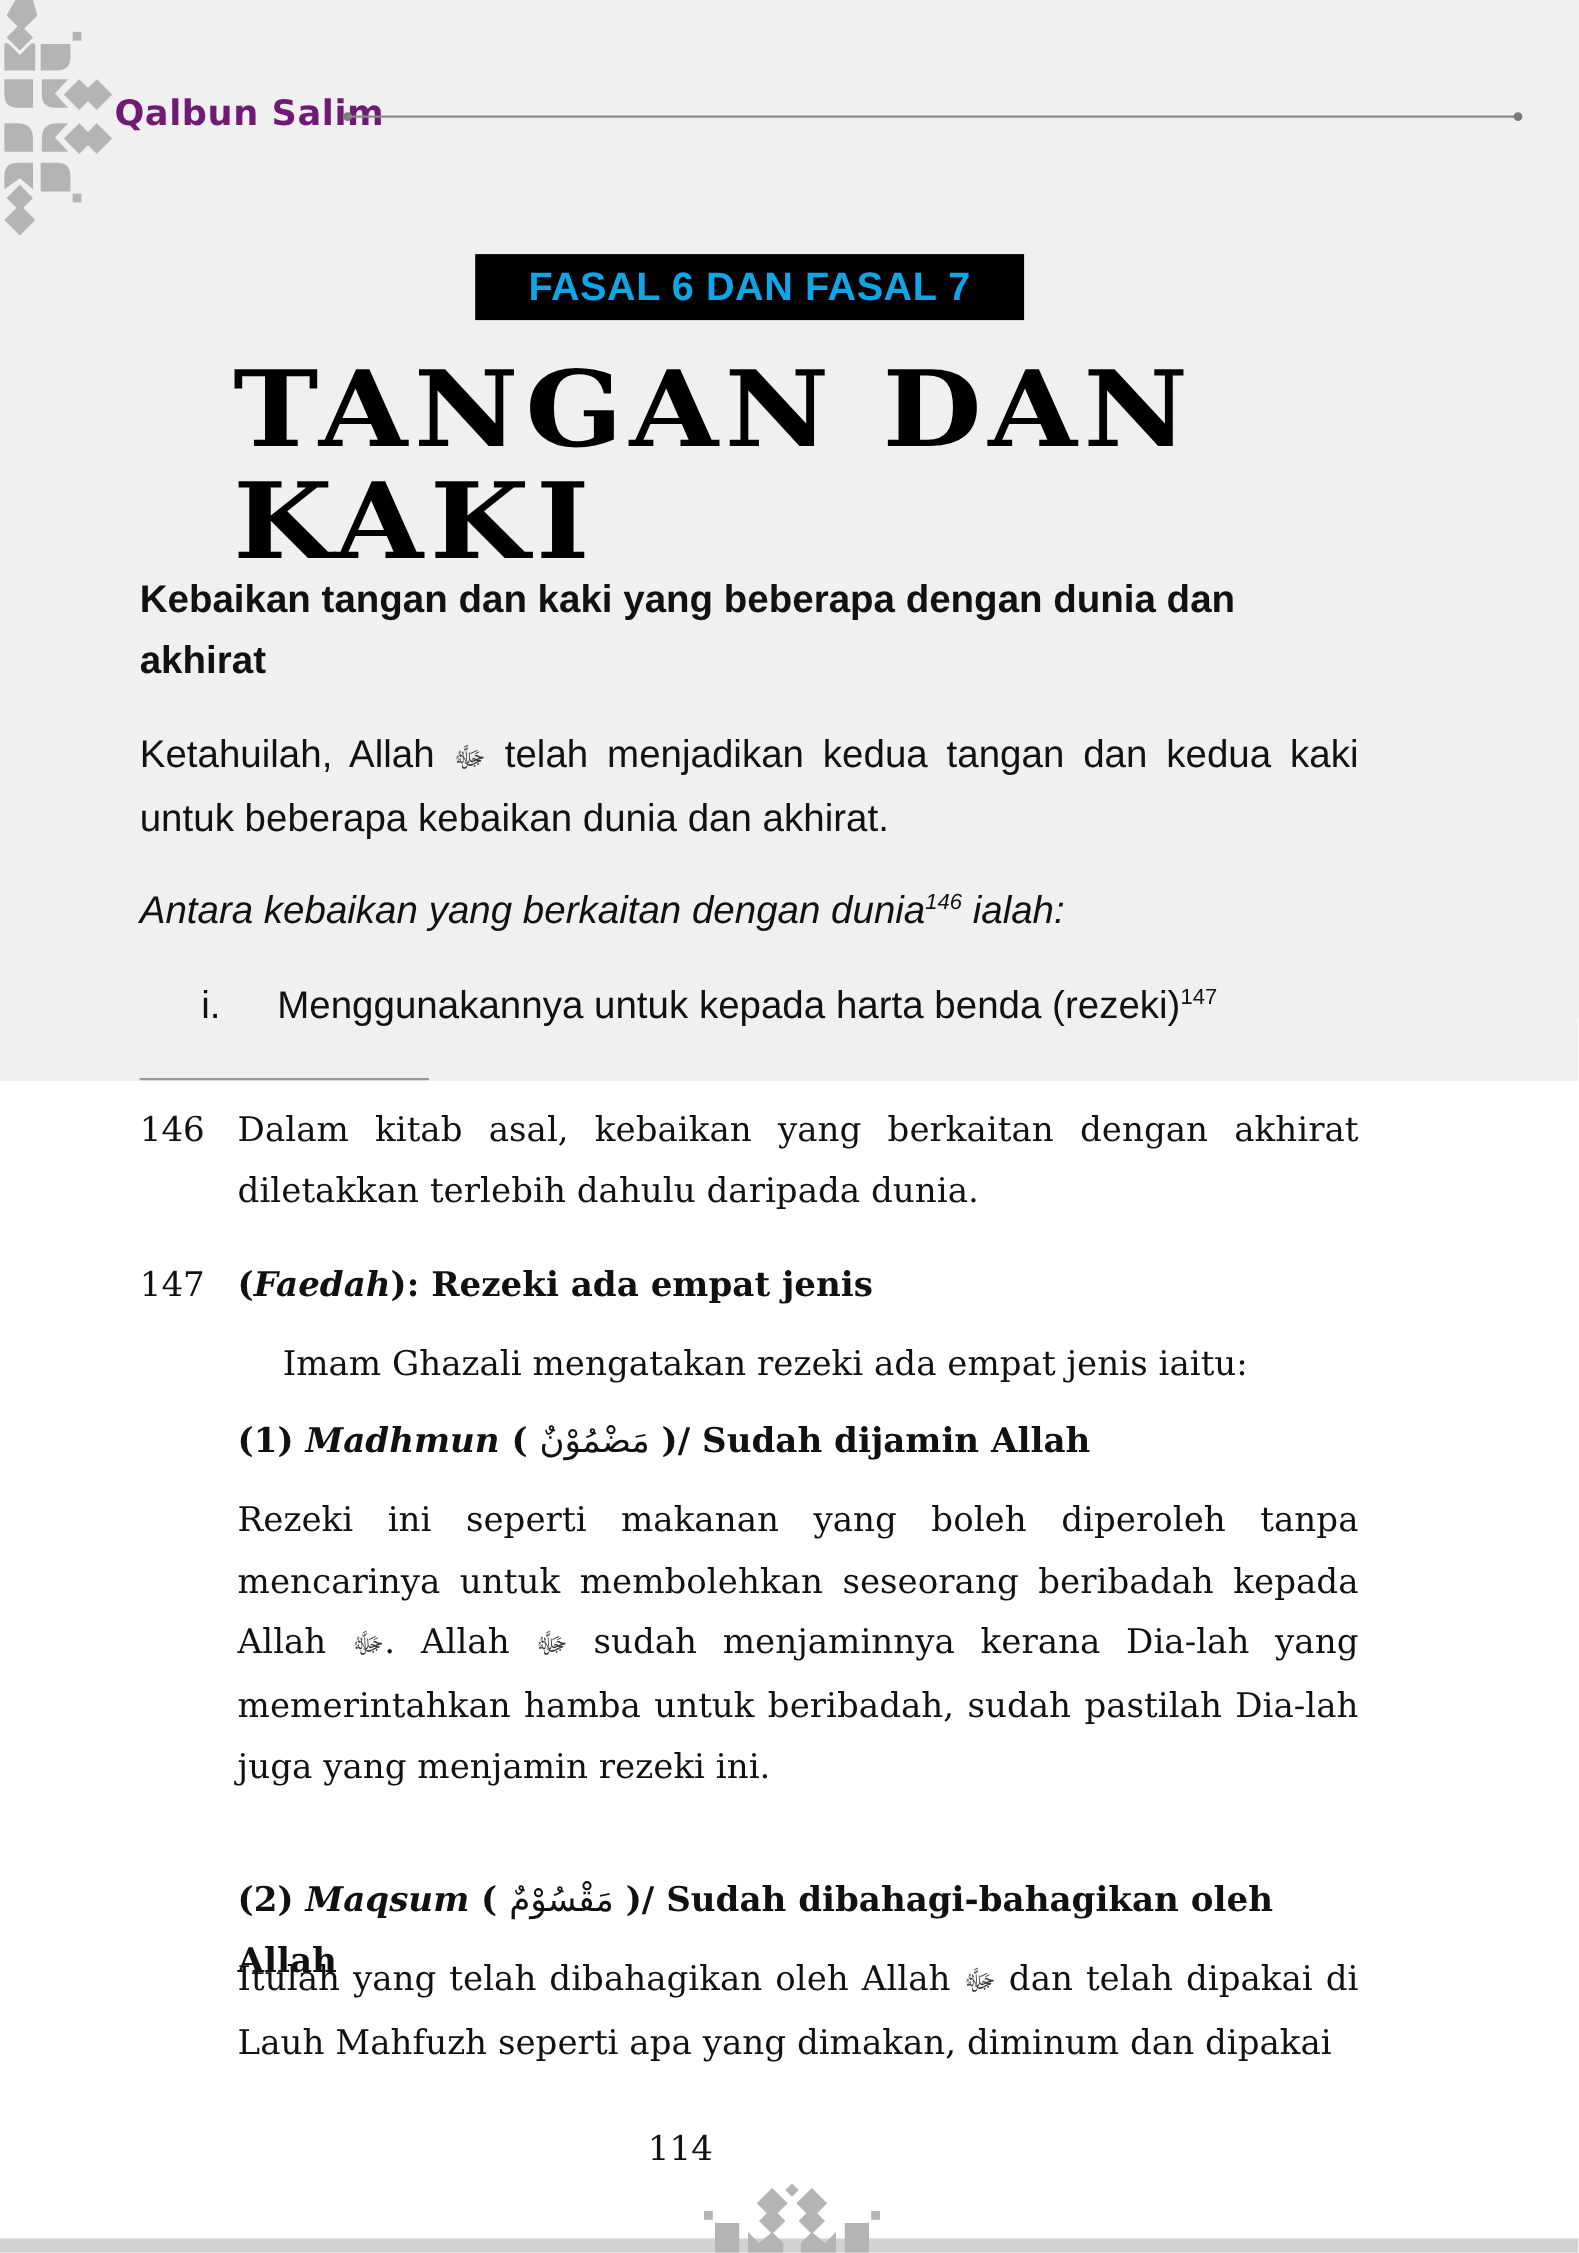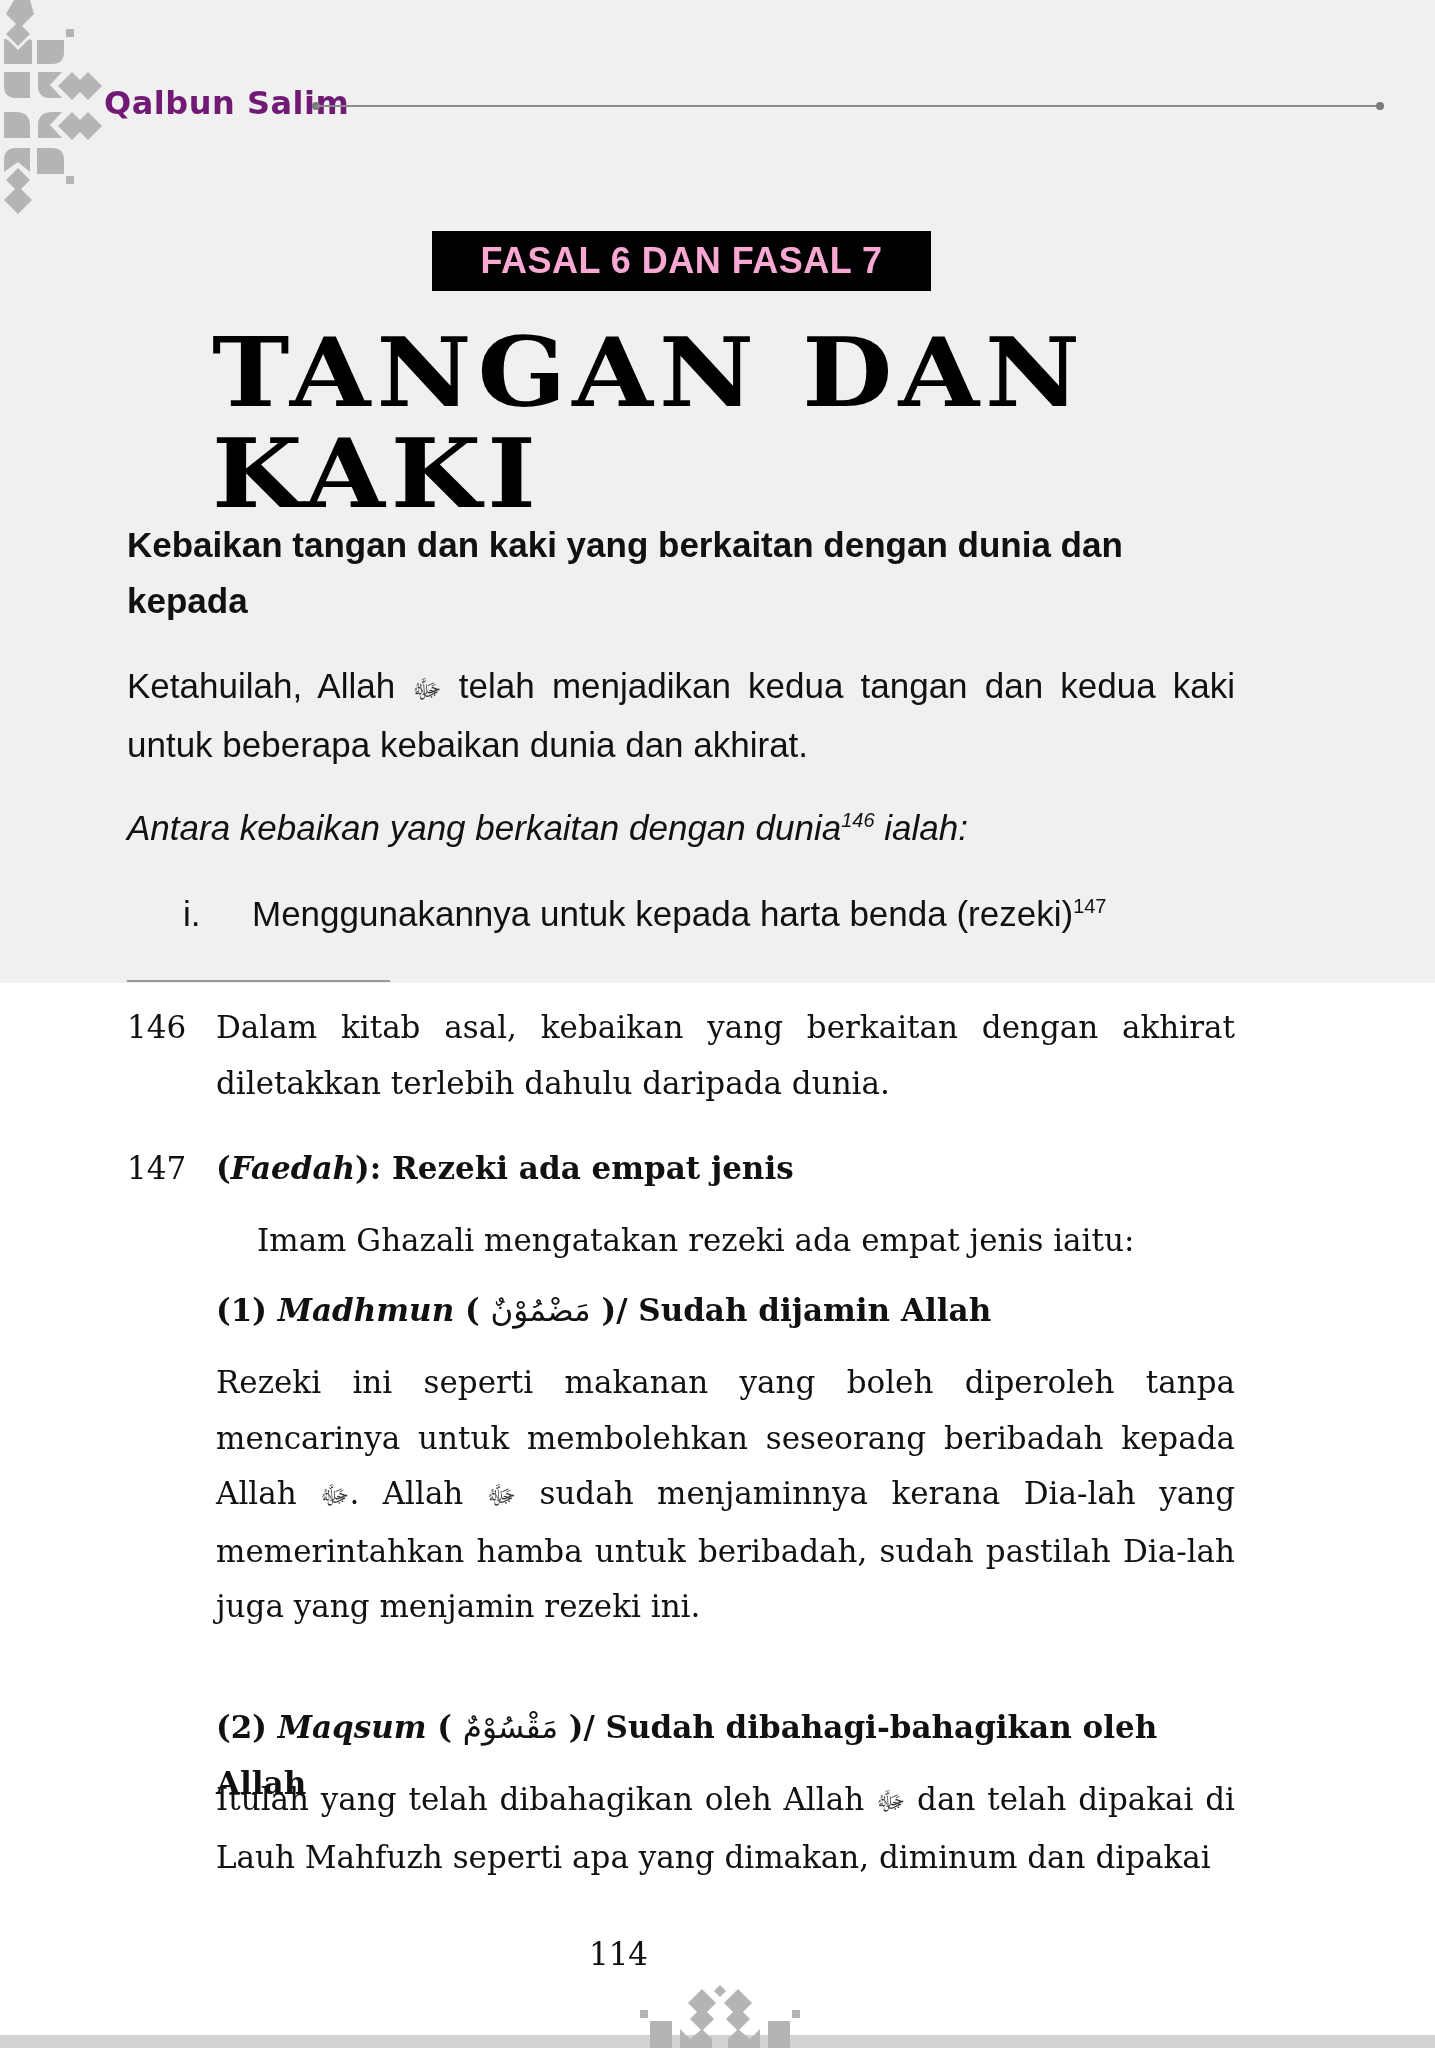--- a/index.html
+++ b/index.html
@@ -3,21 +3,21 @@
 <meta charset="utf-8">
 <style>
   html, body { margin:0; padding:0; }
   body { width:1435px; height:2048px; position:relative; overflow:hidden; background:#ffffff; font-family:"Liberation Sans", sans-serif; color:#111; }
   .top-bg { position:absolute; left:0; top:0; width:1435px; height:983px; background:#f0f0f0; }
   .ornament-left { position:absolute; left:0; top:0; width:105px; height:215px; }
   .running-head { position:absolute; left:104px; top:84px; font-family:"DejaVu Sans", sans-serif; font-weight:bold; font-size:32px; color:#701a75; letter-spacing:0.5px; }
   .head-rule { position:absolute; left:316px; top:105px; width:1064px; height:2px; background:#8a8a8a; }
   .head-dot-l { position:absolute; left:312px; top:102px; width:8px; height:8px; border-radius:50%; background:#7a7a7a; }
   .head-dot-r { position:absolute; left:1376px; top:102px; width:8px; height:8px; border-radius:50%; background:#7a7a7a; }
-  .badge { position:absolute; left:432px; top:231px; width:499px; height:60px; background:#000; color:#f9a8d4; font-weight:bold; font-size:36px; display:flex; align-items:center; justify-content:center; letter-spacing:0.5px; }
+  .badge { position:absolute; left:432px; top:231px; width:499px; height:60px; background:#000; color:#0ea5e9; font-weight:bold; font-size:36px; display:flex; align-items:center; justify-content:center; letter-spacing:0.5px; }
   .title { position:absolute; left:212px; top:322px; font-family:"DejaVu Serif", serif; font-weight:bold; font-size:104px; line-height:110px; color:#000; letter-spacing:6px; transform:scaleY(0.92); transform-origin:top left; }
   .sans { position:absolute; left:127px; width:1108px; font-size:35px; line-height:56px; }
   .bold { font-weight:bold; }
   .just { text-align:justify; text-align-last:left; }
   sup { font-size:20px; line-height:0; vertical-align:super; }
   .salla { font-size:26px; color:#333; }
   .fn-rule { position:absolute; left:127px; top:980px; width:263px; height:2px; background:#9a9a9a; }
   .serif { position:absolute; font-family:"DejaVu Serif", serif; font-size:31px; line-height:55.5px; color:#111; }
   .fn-num { left:127px; }
   .fn-body { left:216px; width:1019px; }
@@ -57,21 +57,21 @@
 <div class="running-head">Qalbun Salim</div>
 <div class="head-dot-l"></div>
 <div class="head-rule"></div>
 <div class="head-dot-r"></div>
 
 <div class="badge">
     <span>FASAL 6 DAN FASAL 7</span>
   </div>
 <div class="title">TANGAN DAN KAKI</div>
 
-<div class="sans bold" style="top:517px;">Kebaikan tangan dan kaki yang berkaitan dengan dunia dan kepada</div>
+<div class="sans bold" style="top:517px;">Kebaikan tangan dan kaki yang beberapa dengan dunia dan akhirat</div>
 
 <div class="sans just" style="top:658px;">
   <span>Ketahuilah, Allah</span>
   <span class="salla">ﷻ</span>
   <span>telah menjadikan kedua tangan dan kedua kaki untuk beberapa kebaikan dunia dan akhirat.</span>
 </div>
 
 <div class="sans" style="top:800px;font-style:italic;"><span>Antara kebaikan yang berkaitan dengan dunia</span><sup>146</sup><span> ialah:</span></div>
 
 <div class="sans" style="top:886px; left:183px; width:60px;">i.</div>

